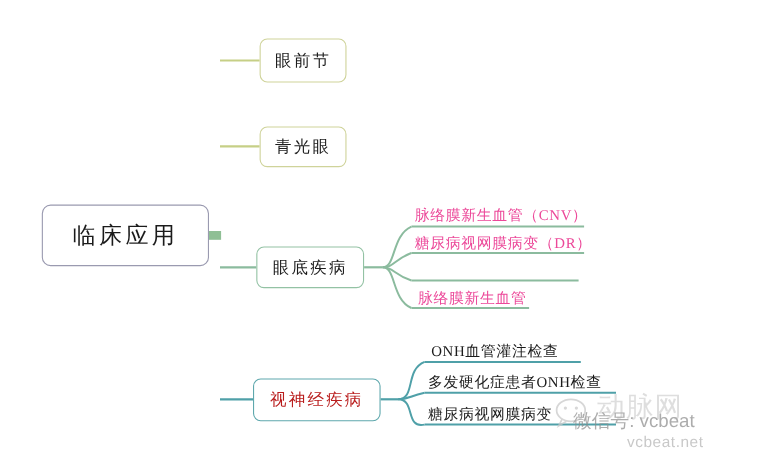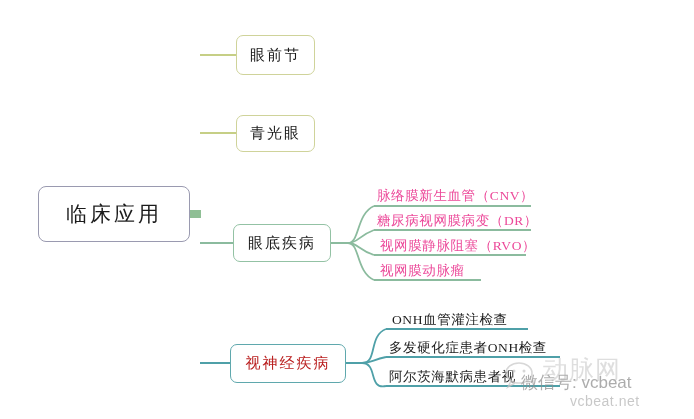--- a/index.html
+++ b/index.html
@@ -215,26 +215,25 @@
   <div class="node node-b3">
     <span>眼底疾病</span>
   </div>
 
   <div class="node node-b4">
     <span>视神经疾病</span>
   </div>
 
   <div class="leaf leaf-green" style="left:377px; top:187px;">脉络膜新生血管（CNV）</div>
   <div class="leaf leaf-green" style="left:377px; top:212px;">糖尿病视网膜病变（DR）</div>
-  <div class="leaf leaf-green" style="left:380px; top:237px;">视网膜静脉阻塞（RVO）</div>
-  <div class="leaf leaf-green" style="left:380px; top:262px;">视网膜动脉瘤</div>
+  <div class="leaf leaf-green" style="left:380px; top:262px;">脉络膜新生血管</div>
 
   <div class="leaf" style="left:392px; top:311px;">ONH血管灌注检查</div>
   <div class="leaf" style="left:389px; top:339px;">多发硬化症患者ONH检查</div>
-  <div class="leaf" style="left:389px; top:368px;">阿尔茨海默病患者视</div>
+  <div class="leaf" style="left:389px; top:368px;">糖尿病视网膜病变</div>
 
   <div id="watermark">
     <svg class="wm-mark" viewBox="0 0 40 34">
       <ellipse cx="16" cy="14" rx="13" ry="10" fill="none" stroke="#c8c8c8" stroke-width="1.6"></ellipse>
       <path d="M 8 22 L 5 28 L 12 24" fill="none" stroke="#c8c8c8" stroke-width="1.6"></path>
       <circle cx="11" cy="12" r="1.5" fill="#c8c8c8"></circle>
       <circle cx="21" cy="12" r="1.5" fill="#c8c8c8"></circle>
     </svg>
     <div class="wm-logo">动脉网</div>
     <div class="wm-text wm-weixin">微信号: vcbeat</div>

